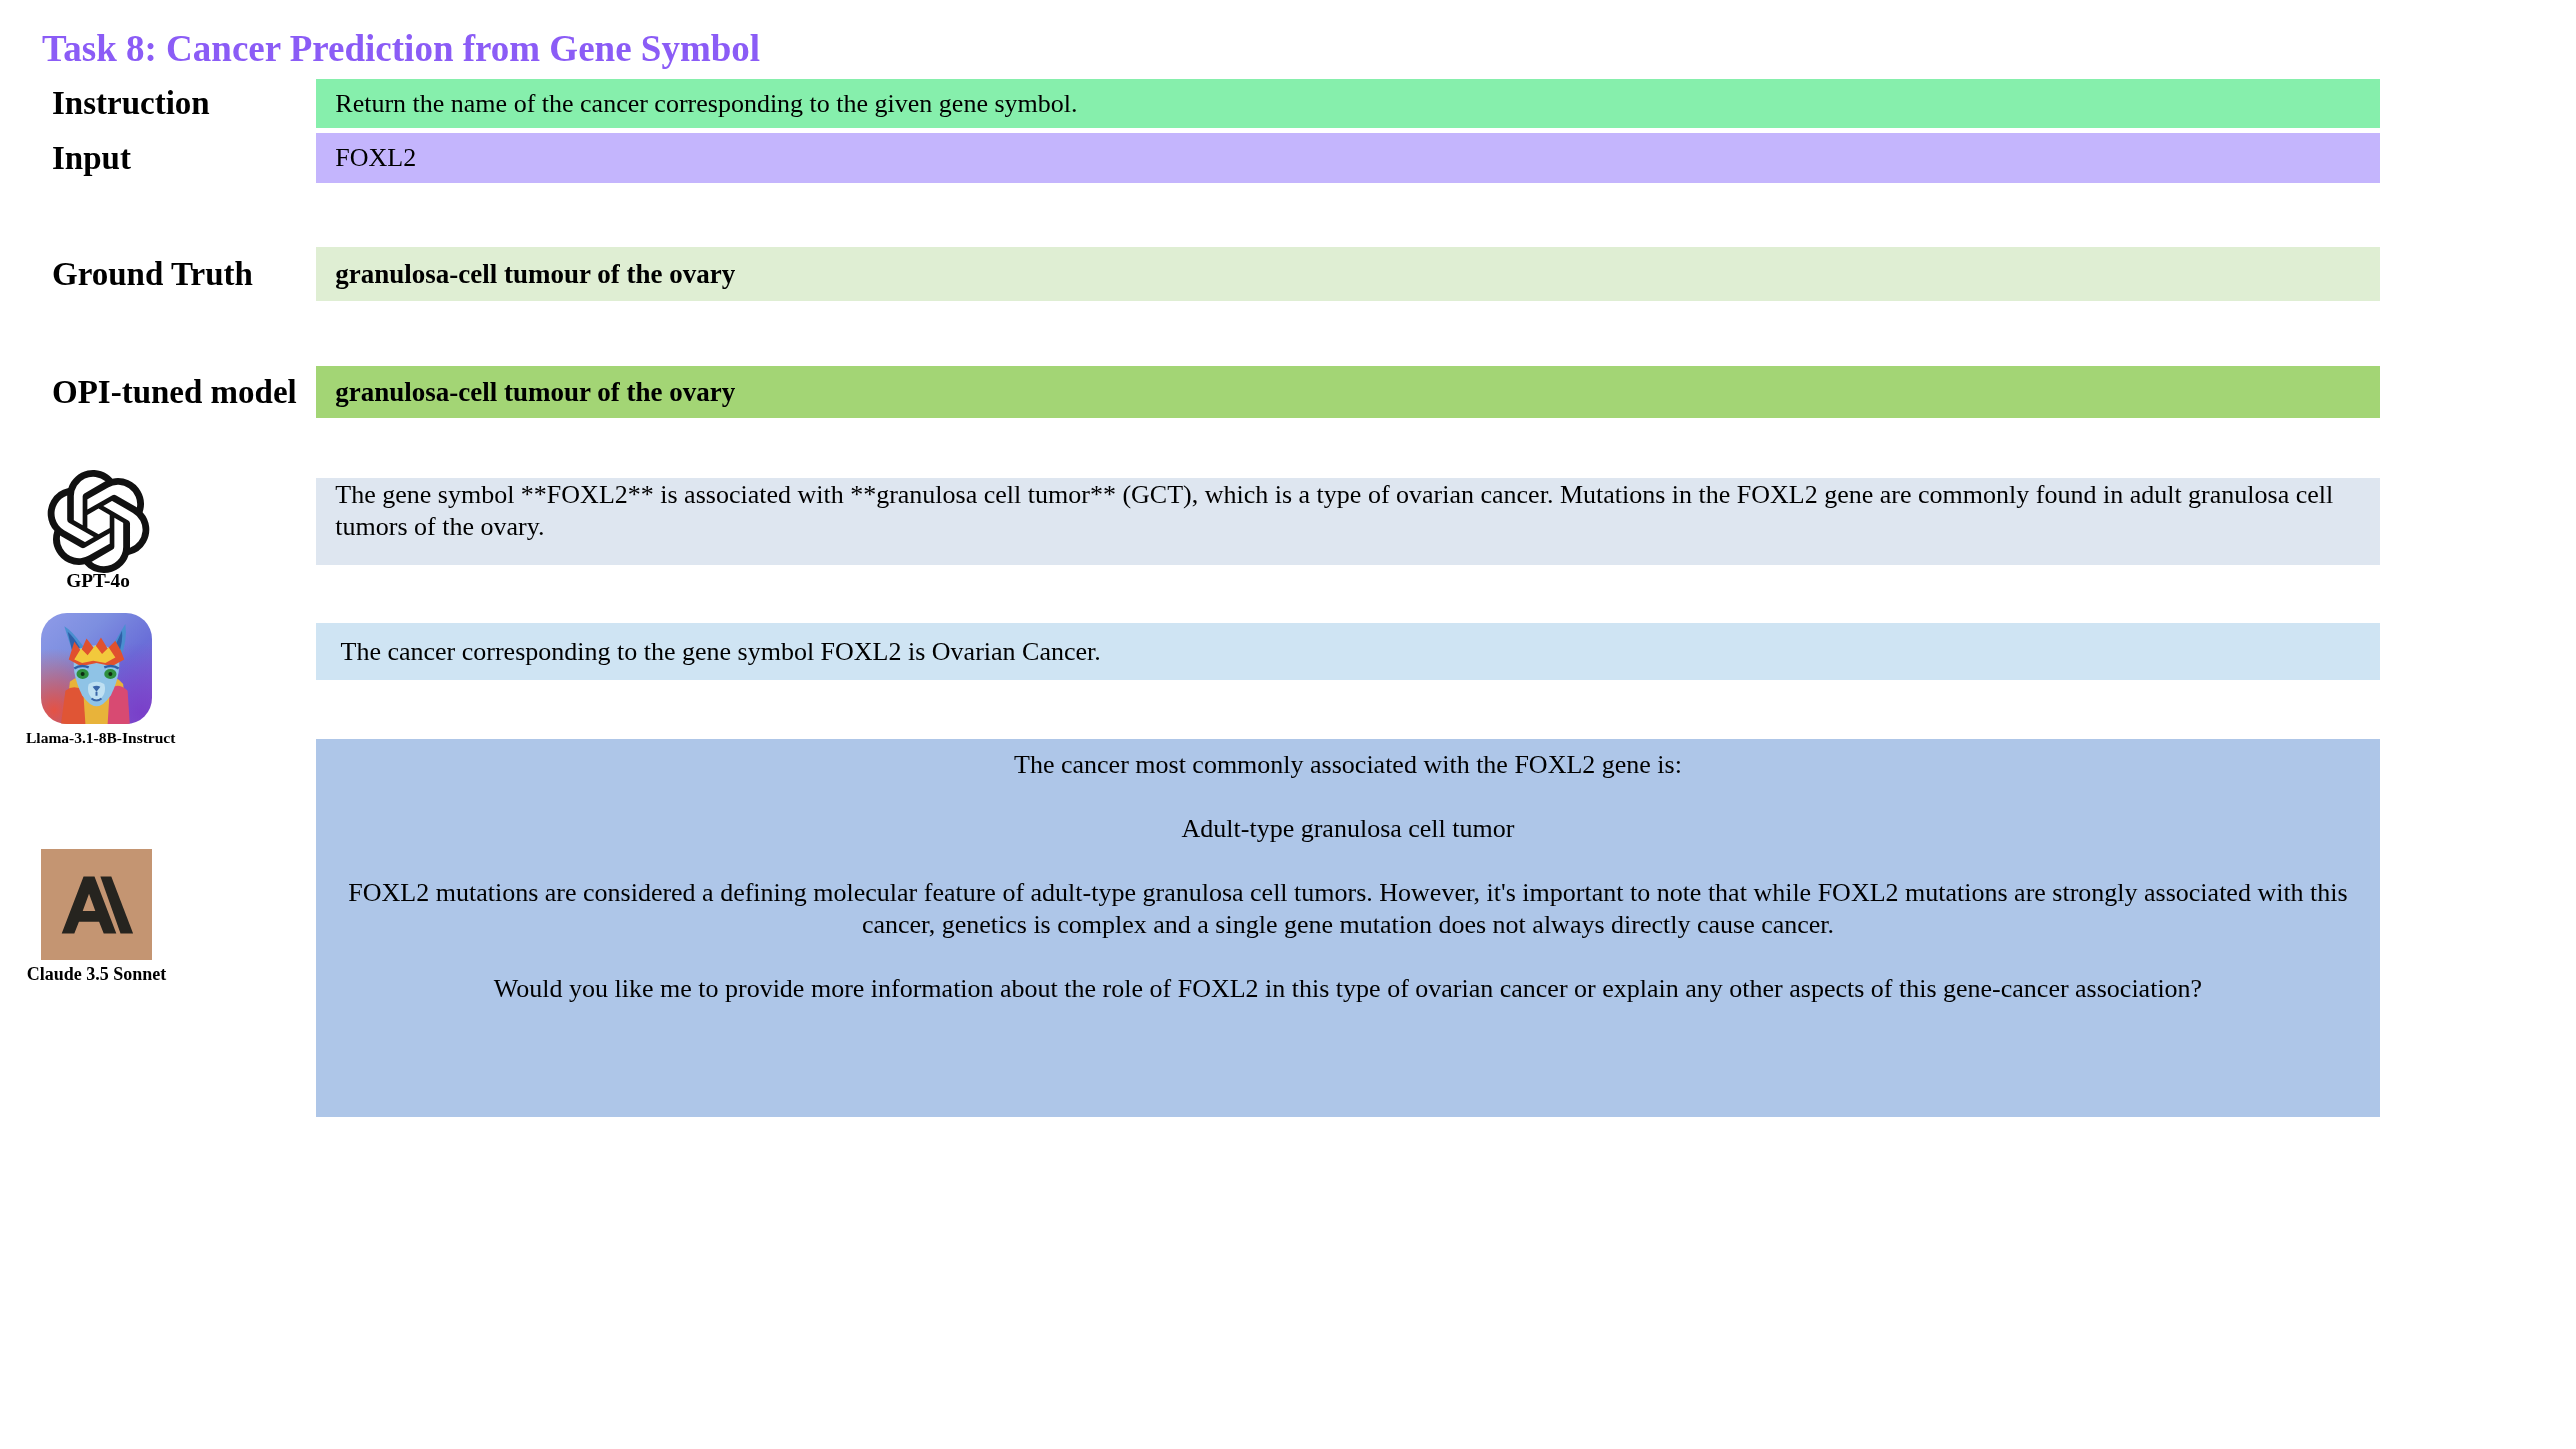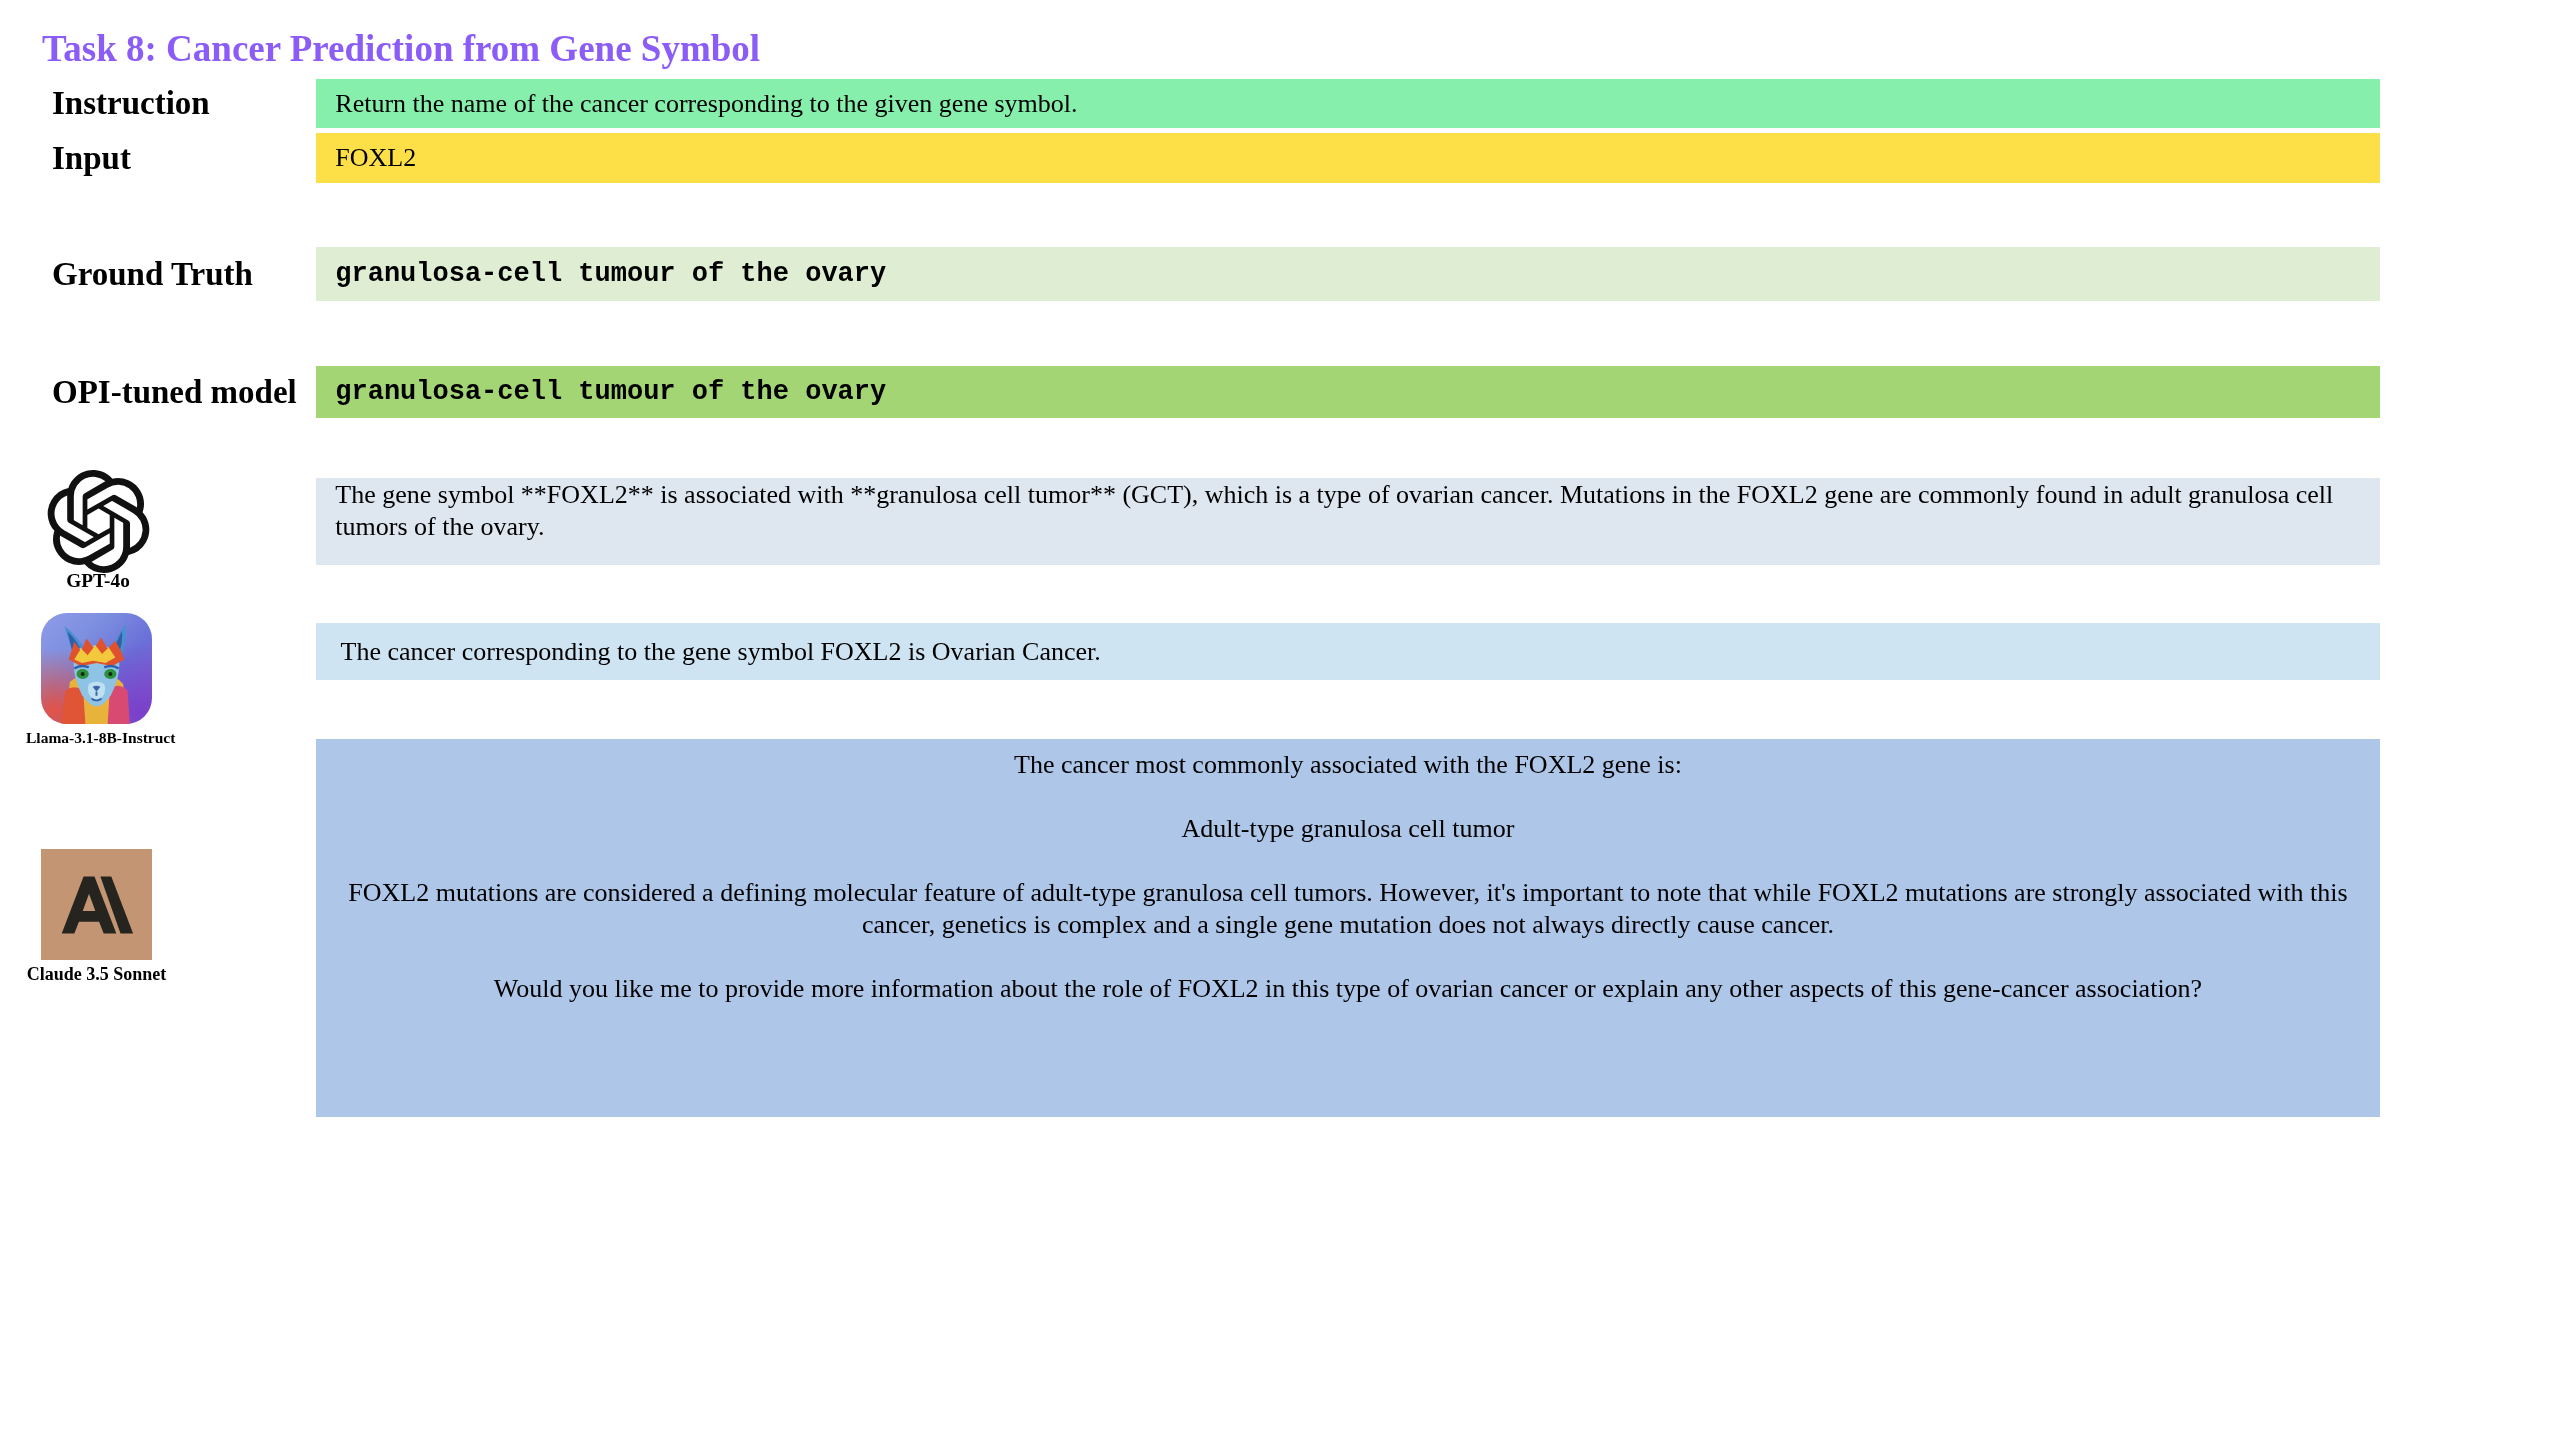--- a/index.html
+++ b/index.html
@@ -36,21 +36,21 @@
   .row-box {
     left: 316px;
     width: 2064px;
     box-sizing: border-box;
     display: flex;
     align-items: center;
     padding: 0 19.3px;
     font-size: 26px;
     line-height: 32px;
   }
-  .row-box.bold { font-weight: bold; font-size: 27px; font-family: Liberation Mono, monospace; }
+  .row-box.bold { font-weight: bold; font-size: 27px; }
 
   .para-box {
     left: 316px;
     width: 2064px;
     box-sizing: border-box;
     padding: 10.3px 19.3px 13px 19.3px;
     font-size: 26px;
     line-height: 32px;
     text-align: center;
   }
@@ -91,21 +91,21 @@
 </style>
 </head>
 <body>
 
 <div class="abs page-title">Task 8: Cancer Prediction from Gene Symbol</div>
 
 <div class="abs row-label" style="top:79px; height:49px;">Instruction</div>
 <div class="abs row-box" style="top: 79px; height: 49px; background-color: #86efac;">Return the name of the cancer corresponding to the given gene symbol.</div>
 
 <div class="abs row-label" style="top:133px; height:50px;">Input</div>
-<div class="abs row-box" style="top: 133px; height: 50px; background-color: #fde047;">FOXL2</div>
+<div class="abs row-box" style="top: 133px; height: 50px; background-color: #c4b5fd;">FOXL2</div>
 
 <div class="abs row-label" style="top:247px; height:54px;">Ground Truth</div>
 <div class="abs row-box bold" style="top: 247px; height: 54px; background-color: rgb(223, 238, 211);">granulosa-cell tumour of the ovary</div>
 
 <div class="abs row-label" style="top:366px; height:52px;">OPI-tuned model</div>
 <div class="abs row-box bold" style="top: 366px; height: 52px; background-color: rgb(163, 213, 117);">granulosa-cell tumour of the ovary</div>
 
 <div class="abs model-logo" style="left:45px; top:468px; width:106px; height:106px;">
   <svg width="103" height="103" viewBox="0 0 24 24" fill="#111111" xmlns="http://www.w3.org/2000/svg">
     <path d="M22.2819 9.8211a5.9847 5.9847 0 0 0-.5157-4.9108 6.0462 6.0462 0 0 0-6.5098-2.9A6.0651 6.0651 0 0 0 4.9807 4.1818a5.9847 5.9847 0 0 0-3.9977 2.9 6.0462 6.0462 0 0 0 .7427 7.0966 5.98 5.98 0 0 0 .511 4.9107 6.051 6.051 0 0 0 6.5146 2.9001A5.9847 5.9847 0 0 0 13.2599 24a6.0557 6.0557 0 0 0 5.7718-4.2058 5.9894 5.9894 0 0 0 3.9977-2.9001 6.0557 6.0557 0 0 0-.7475-7.073zm-9.022 12.6081a4.4755 4.4755 0 0 1-2.8764-1.0408l.1419-.0804 4.7783-2.7582a.7948.7948 0 0 0 .3927-.6813v-6.7369l2.02 1.1686a.071.071 0 0 1 .038.052v5.5826a4.504 4.504 0 0 1-4.4945 4.4944zm-9.6607-4.1254a4.4708 4.4708 0 0 1-.5346-3.0137l.142.0852 4.783 2.7582a.7712.7712 0 0 0 .7806 0l5.8428-3.3685v2.3324a.0804.0804 0 0 1-.0332.0615L9.74 19.9502a4.4992 4.4992 0 0 1-6.1408-1.6464zM2.3408 7.8956a4.485 4.485 0 0 1 2.3655-1.9728V11.6a.7664.7664 0 0 0 .3879.6765l5.8144 3.3543-2.0201 1.1685a.0757.0757 0 0 1-.071 0l-4.8303-2.7865A4.504 4.504 0 0 1 2.3408 7.8956zm16.5963 3.8558L13.1038 8.364 15.1192 7.2a.0757.0757 0 0 1 .071 0l4.8303 2.7913a4.4944 4.4944 0 0 1-.6765 8.1042v-5.6772a.79.79 0 0 0-.407-.667zm2.0107-3.0231l-.142-.0852-4.7735-2.7818a.7759.7759 0 0 0-.7854 0L9.409 9.2297V6.8974a.0662.0662 0 0 1 .0284-.0615l4.8303-2.7866a4.4992 4.4992 0 0 1 6.6802 4.66zM8.3065 12.863l-2.02-1.1638a.0804.0804 0 0 1-.038-.0567V6.0742a4.4992 4.4992 0 0 1 7.3757-3.4537l-.142.0805L8.704 5.459a.7948.7948 0 0 0-.3927.6813zm1.0976-2.3654l2.602-1.4998 2.6069 1.4998v2.9994l-2.5974 1.4997-2.6067-1.4997Z"></path>

